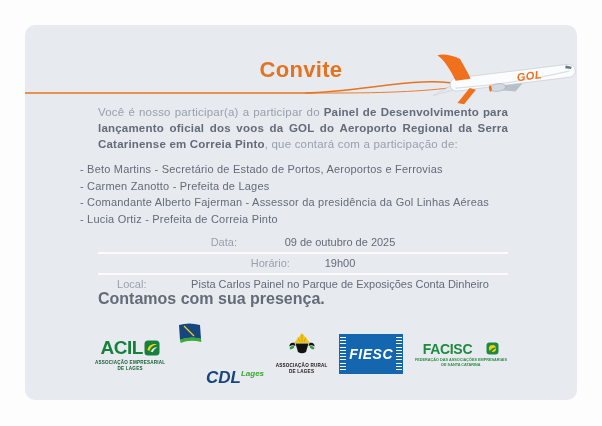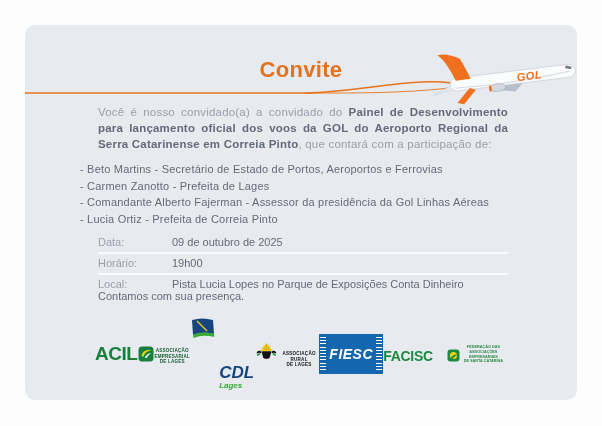--- a/index.html
+++ b/index.html
@@ -56,54 +56,55 @@
   }
   .details {
     position: absolute;
     left: 73px; top: 208px;
     width: 410px;
     font-size: 11px;
   }
   .detail-row {
     display: flex;
     padding: 3px 0 4px 0;
+    justify-content: center;
   }
   .detail-row.lined { border-bottom: 2px solid #fafbfc; }
   .detail-label {
     width: 74px;
     color: #9aa1ac;
     font-weight: 400;
   }
   .detail-value {
     color: #646b78;
     font-weight: 400;
   }
   .closing {
     position: absolute;
     left: 73px; top: 265px;
-    font-size: 11px;
-    font-weight: 400;
+    font-size: 16px;
+    font-weight: 700;
     color: #646b78;
   }
   .logos {
     position: absolute;
     left: 70px; top: 301px;
     width: 412px; height: 56px;
     display: flex;
     align-items: center;
     justify-content: space-between;
   }
-  .logo { display: flex; align-items: flex-end; }
+  .logo { display: flex; flex-direction: column; align-items: center; }
   
   .acil-top { display: flex; align-items: center; gap: 1px; }
   .acil-name { font-size: 19px; font-weight: 800; color: #17803c; letter-spacing: -0.5px; }
   .acil-sub { font-size: 4.6px; font-weight: 700; color: #145c2f; text-align: center; line-height: 5.6px; letter-spacing: 0.2px; margin-top: 1px; }
   
   .cdl { flex-direction: row; align-items: flex-start; gap: 3px; }
-  .cdl-textcol { display: flex; flex-direction: column; margin-top: 46px; }
+  .cdl-textcol { display: flex; flex-direction: row; margin-top: 46px; }
   .cdl-name { font-size: 17px; font-weight: 800; font-style: italic; color: #17467f; line-height: 17px; }
   .cdl-city { font-size: 8px; font-weight: 700; font-style: italic; color: #3aaa35; margin-top: 0px; }
   
   .rural-sub { font-size: 4.6px; font-weight: 800; color: #151515; text-align: center; line-height: 5.6px; margin-top: 2px; letter-spacing: 0.2px; }
   
   .fiesc-box {
     position: relative;
     width: 64px; height: 40px;
     background: #1467ae;
     display: flex; align-items: center; justify-content: center;
@@ -121,42 +122,42 @@
   .facisc-sub { font-size: 3.8px; font-weight: 700; color: #2e8b46; text-align: center; line-height: 4.6px; margin-top: 1px; }
 </style>
 </head>
 <body>
 
 <div class="card">
 
   <div class="title">Convite</div>
 
   <div class="intro">
-    <span>Você é nosso convidado(a) a convidado do </span><b>Painel de Desenvolvimento para lançamento oficial dos voos da GOL do Aeroporto Regional da Serra Catarinense em Correia Pinto</b><span>, que contará com a participação de:</span>
+    <span>Você é nosso participar(a) a participar do </span><b>Painel de Desenvolvimento para lançamento oficial dos voos da GOL do Aeroporto Regional da Serra Catarinense em Correia Pinto</b><span>, que contará com a participação de:</span>
   </div>
 
   <div class="participants">
     <div>- Beto Martins - Secretário de Estado de Portos, Aeroportos e Ferrovias</div>
     <div>- Carmen Zanotto - Prefeita de Lages</div>
     <div>- Comandante Alberto Fajerman - Assessor da presidência da Gol Linhas Aéreas</div>
     <div>- Lucia Ortiz - Prefeita de Correia Pinto</div>
   </div>
 
   <div class="details">
     <div class="detail-row lined">
       <div class="detail-label">Data:</div>
       <div class="detail-value">09 de outubro de 2025</div>
     </div>
     <div class="detail-row lined">
       <div class="detail-label">Horário:</div>
       <div class="detail-value">19h00</div>
     </div>
     <div class="detail-row">
       <div class="detail-label">Local:</div>
-      <div class="detail-value">Pista Lucia Lopes no Parque de Exposições Conta Dinheiro</div>
+      <div class="detail-value">Pista Carlos Painel no Parque de Exposições Conta Dinheiro</div>
     </div>
   </div>
 
   <div class="closing">Contamos com sua presença.</div>
 
   <div class="logos">
 
     <div class="logo">
       <div class="acil-top">
         <span class="acil-name">ACIL</span>

